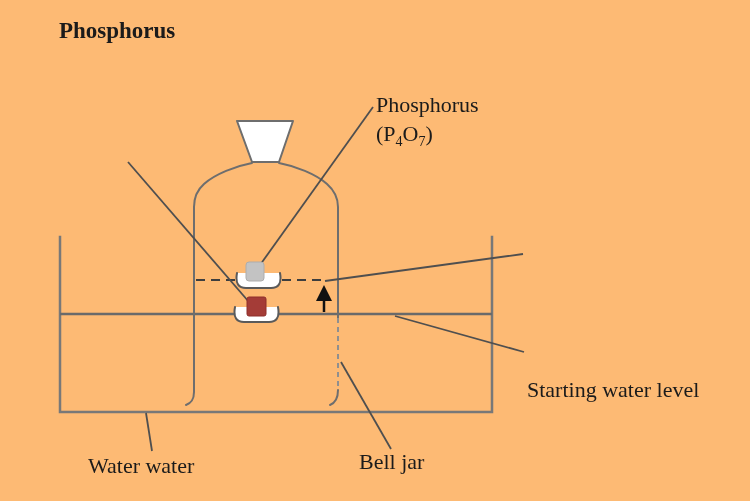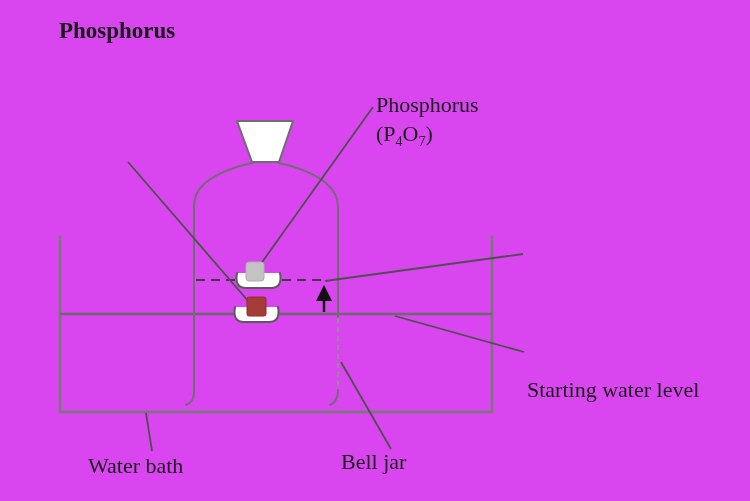--- a/index.html
+++ b/index.html
@@ -1,19 +1,19 @@
 <!DOCTYPE html>
 <html><head>
 <meta charset="utf-8">
 <style>
   html,body{margin:0;padding:0;background:#ffffff;}
   #stage{
     position:relative;
     width:750px;height:501px;
-    background:#d946ef;
+    background:#fdba74;
     overflow:hidden;
     font-family:"Liberation Serif", serif;
   }
   #diagram-svg{position:absolute;left:0;top:0;}
   .label{
     position:absolute;
     color:#1b1b1b;
     font-size:22px;
     line-height:28px;
     white-space:nowrap;
@@ -74,17 +74,17 @@
 
 
   <div class="label pent" style="left:376px;top:90px;">
     <div>Phosphorus</div>
     <div><span>(P</span><sub>4</sub><span>O</span><sub>7</sub><span>)</span></div>
   </div>
 
 
   <div class="label" style="left:527px;top:331px;margin-top:45px;">Starting water level</div>
 
-  <div class="label" style="left:88px;top:452px;">Water bath</div>
+  <div class="label" style="left:88px;top:452px;">Water water</div>
 
-  <div class="label" style="left:341px;top:448px;">Bell jar</div>
+  <div class="label" style="left:359px;top:448px;">Bell jar</div>
 
 </div>
 
 </body></html>

